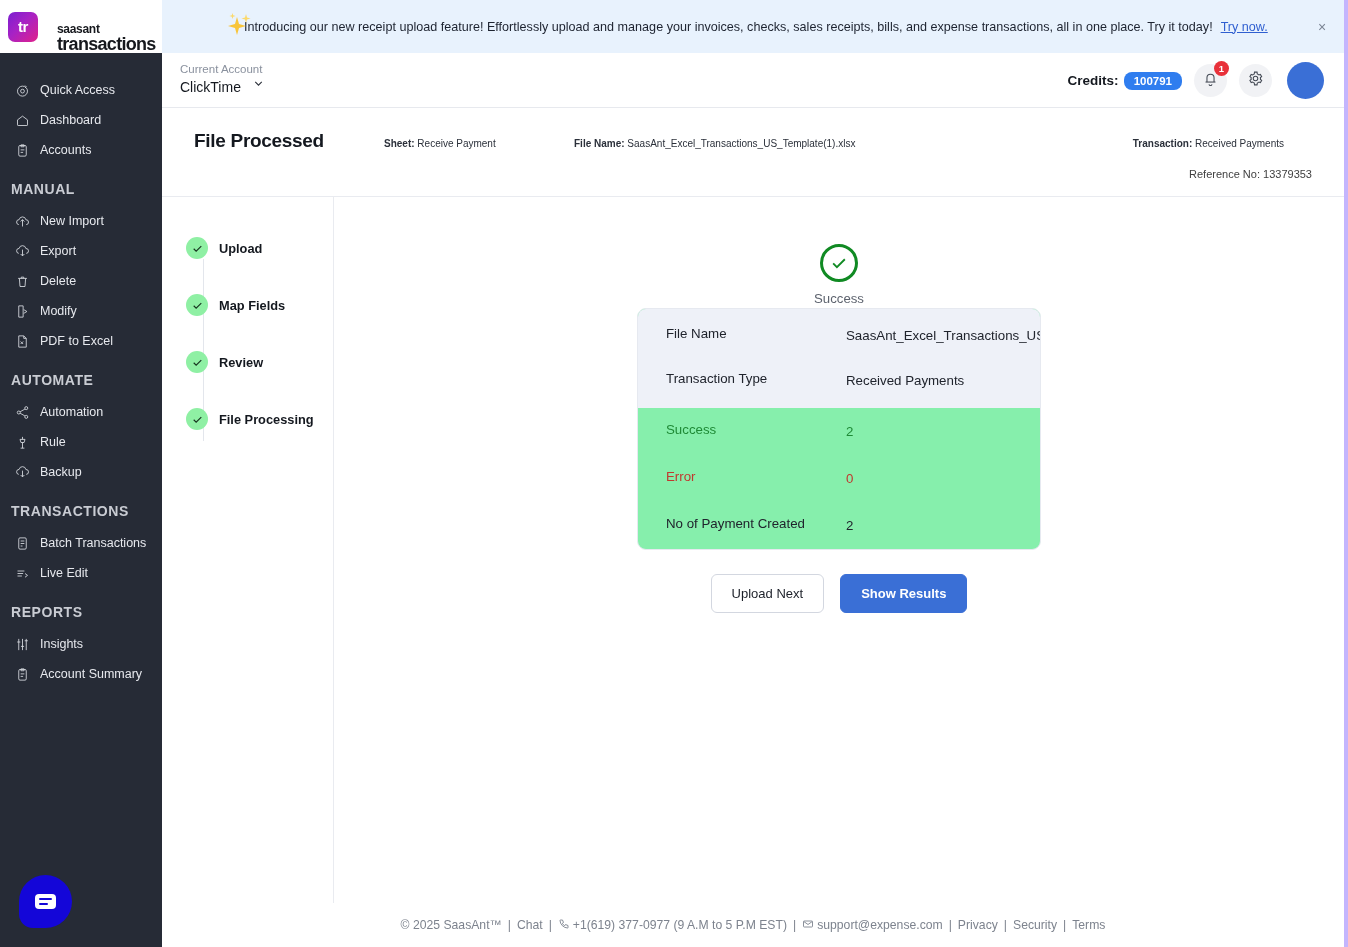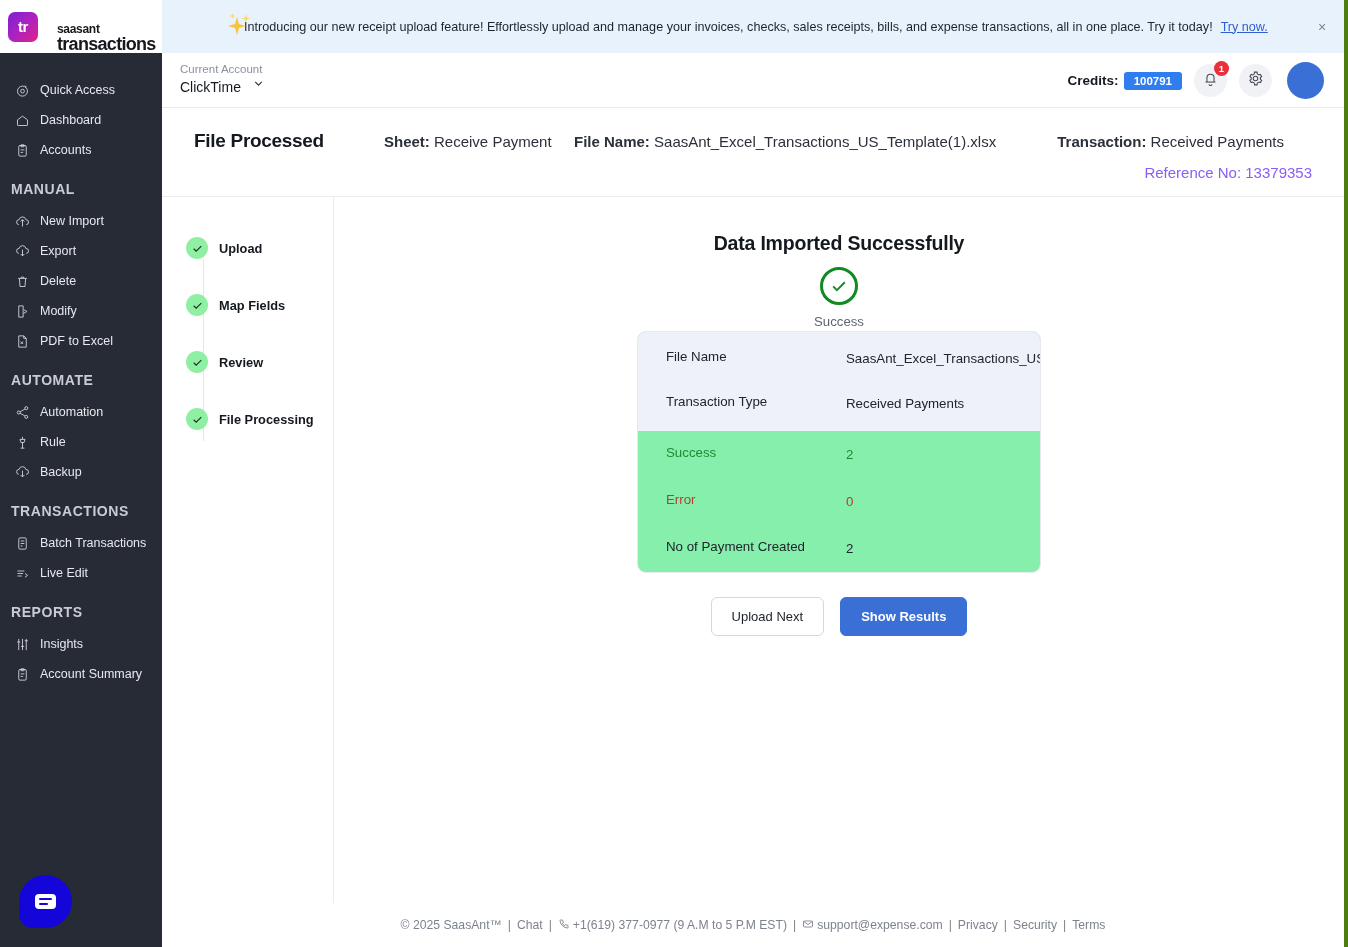--- a/index.html
+++ b/index.html
@@ -93,21 +93,21 @@
   .chat-bubble .glyph:before { top:4px; width:13px; }
   .chat-bubble .glyph:after  { top:8.5px; width:9px; }
 
   
   .main {
     flex: 1 1 auto;
     position: relative;
     background: #ffffff;
     display: flex;
     flex-direction: column;
-    border-right: 4px solid #4d7c0f;
+    border-right: 4px solid #c4b5fd;
   }
 
   
   .banner {
     height: 53px;
     background: #e8f2fd;
     display: flex;
     align-items: center;
     padding: 0 14px 0 56px;
     position: relative;
@@ -149,21 +149,21 @@
     flex: 0 0 55px;
   }
   .acct { line-height: 1.15; }
   .acct .lbl { font-size: 11.5px; color: #8a919e; display:block; }
   .acct .val { font-size: 14px; color: #14181f; display:inline-block; margin-top:1px;}
   .acct .chev { display:inline-block; margin-left:7px; vertical-align: 2px; }
   .topbar-right { margin-left: auto; display: flex; align-items: center; gap: 12px; }
   .credits-label { font-size: 13.5px; font-weight: 700; color: #14181f; }
   .credits-pill {
     background: #2f7def; color: #fff;
-    border-radius: 3px; padding: 3px 10px;
+    border-radius: 8px; padding: 3px 10px;
     font-size: 11.5px; font-weight: 700;
     margin-left: 5px;
   }
   .icon-btn {
     width: 33px; height: 33px; border-radius: 50%;
     background: #f1f2f5;
     display:flex; align-items:center; justify-content:center;
     position: relative; cursor: pointer;
   }
   .icon-btn svg { width:17px; height:17px; stroke:#444a55; fill:none; stroke-width:1.5; }
@@ -180,27 +180,27 @@
   }
 
   
   .file-head {
     padding: 22px 32px 10px 32px;
     border-bottom: 1px solid #e9ebf0;
     flex: 0 0 auto;
   }
   .file-head-row { display:flex; align-items:baseline; }
   .page-title { font-size: 19px; font-weight: 700; color:#14181f; width: 190px; letter-spacing:-0.3px;}
-  .meta { font-size: 15px; color:#2b303a; }
+  .meta { font-size: 10px; color:#2b303a; }
   .meta b { font-weight: 700; }
   .meta.sheet { width: 190px; }
   .meta.fname { flex: 1 1 auto; }
   .meta.ttype { margin-right: 28px; }
   .ref-row { text-align: right; padding: 12px 0 4px 0; }
-  .ref { font-size: 15px; color: #8b5cf6; }
+  .ref { font-size: 11px; color: #404040; }
 
   
   .content { flex: 1 1 auto; display: flex; position: relative; }
   .steps {
     width: 172px;
     flex: 0 0 172px;
     border-right: 1px solid #e9ebf0;
     padding: 38px 0 0 24px;
     position: relative;
   }
@@ -568,21 +568,20 @@
                 <path d="M5 12.5l4.5 4.5L19 7.5"></path>
               </svg>
           </span>
           <span class="slabel">File Processing</span>
         </div>
       </div>
 
       <div class="panel">
         <div class="panel-inner">
 
-          <div class="succ-title">Data Imported Successfully</div>
 
           <div class="succ-circle">
             <svg viewBox="0 0 24 24">
                 <path d="M5 12.5l4.5 4.5L19 7.5"></path>
               </svg>
           </div>
 
           <div class="succ-sub">Success</div>
 
           <div class="card">

